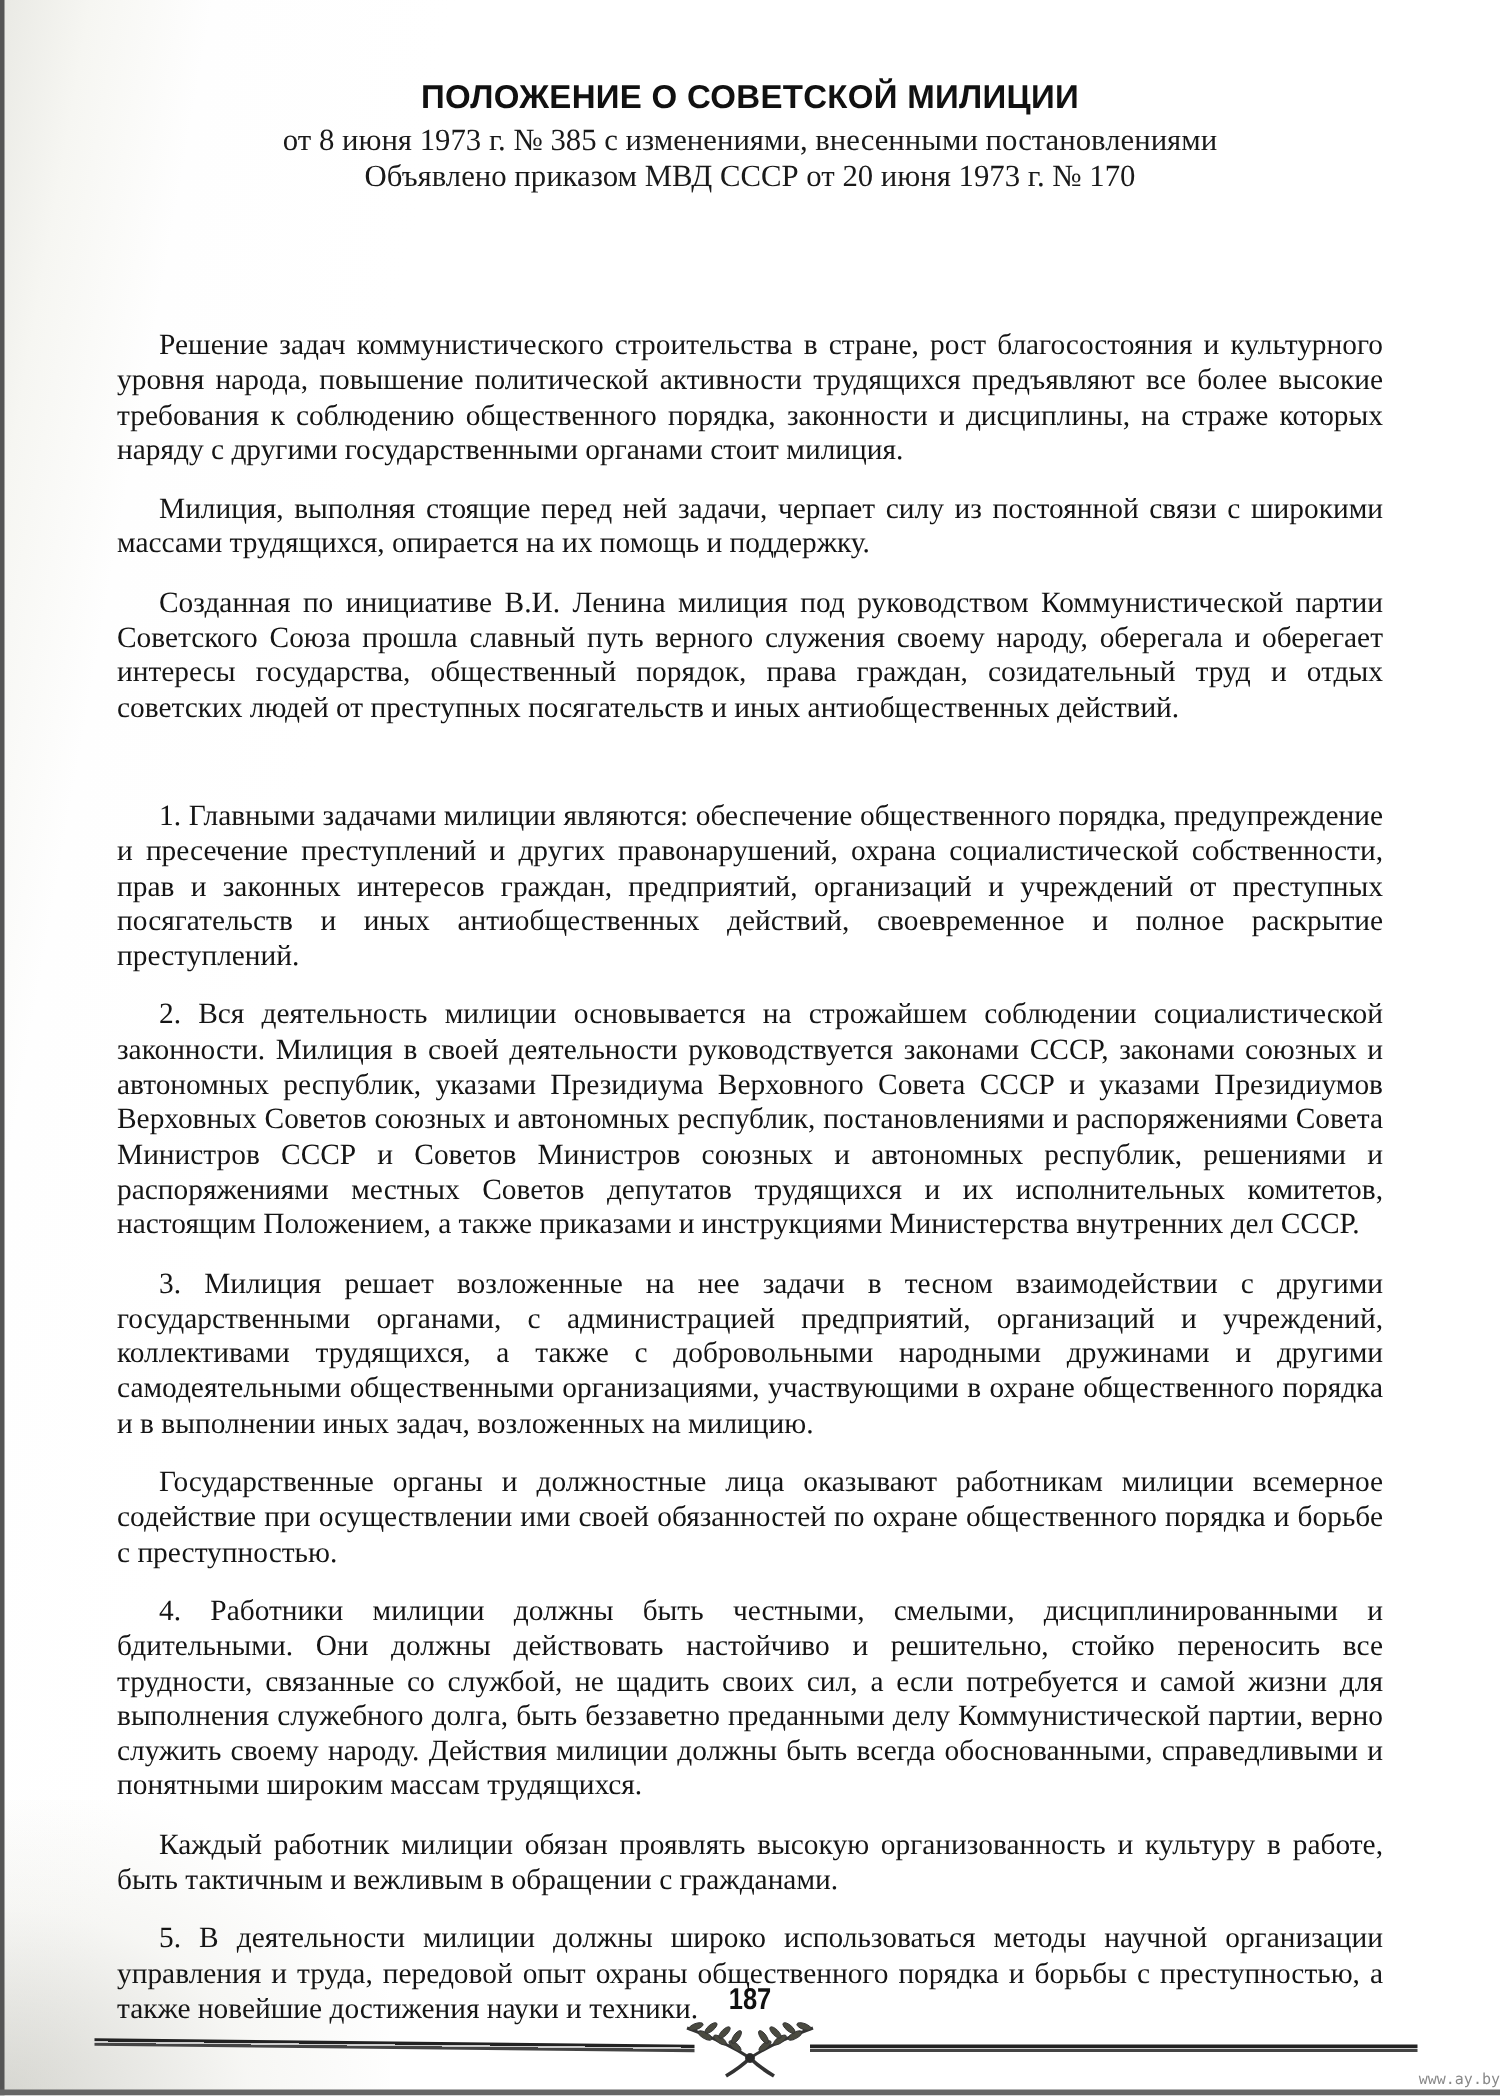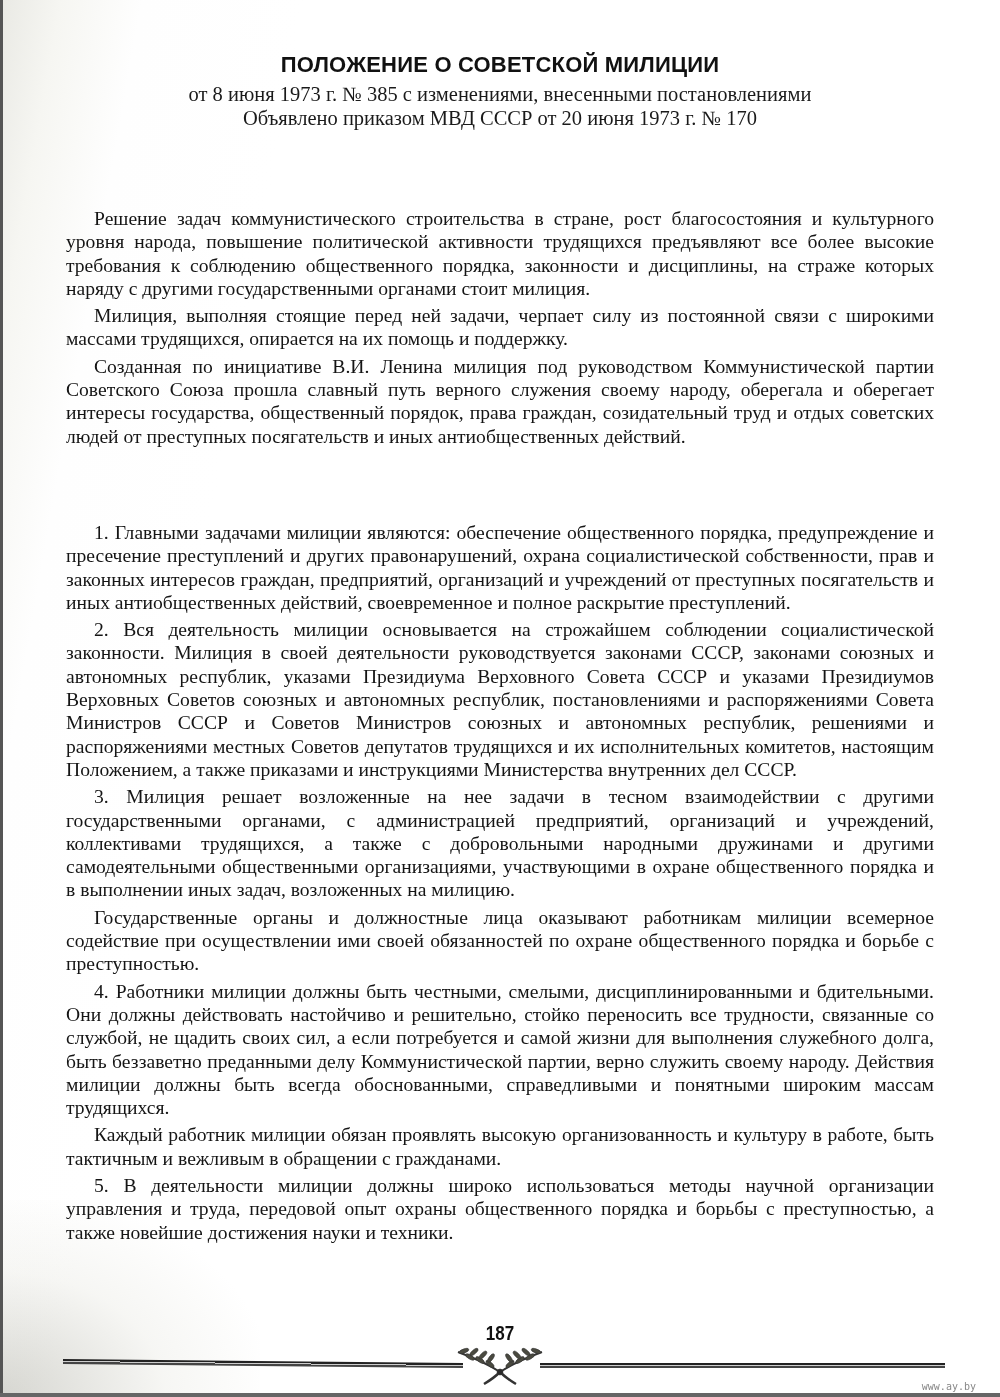--- a/index.html
+++ b/index.html
@@ -65,21 +65,21 @@
     .body-text {
       position: absolute;
       left: 62px;
       width: 876px;
       font-size: 19.6px;
       line-height: 23.3px;
       text-align: justify;
       color: #151515;
     }
     .body-text p {
-      margin: 4px;
+      margin: 16px;
       text-indent: 28px;
       text-align: justify;
     }
     .intro { top: 203px; }
     .section-heading {
       position: absolute;
       top: 478px;
       left: 0; width: 1000px;
       text-align: center;
       font-weight: bold;
@@ -111,21 +111,21 @@
     .ornament-line.right {
       left: 540px; top: 1363px; width: 405px;
     }
     .ornament-wreath {
       position: absolute;
       left: 450px; top: 1342px;
       width: 100px; height: 45px;
     }
     .watermark {
       position: absolute;
-      right: 24px; top: 1381px;
+      right: 0; top: 1381px;
       font-family: "DejaVu Sans Mono", monospace;
       font-size: 10px;
       color: #888;
     }
   </style>
 </head>
 <body>
 
 <div class="page">
   <div class="corner-shadow"></div>

